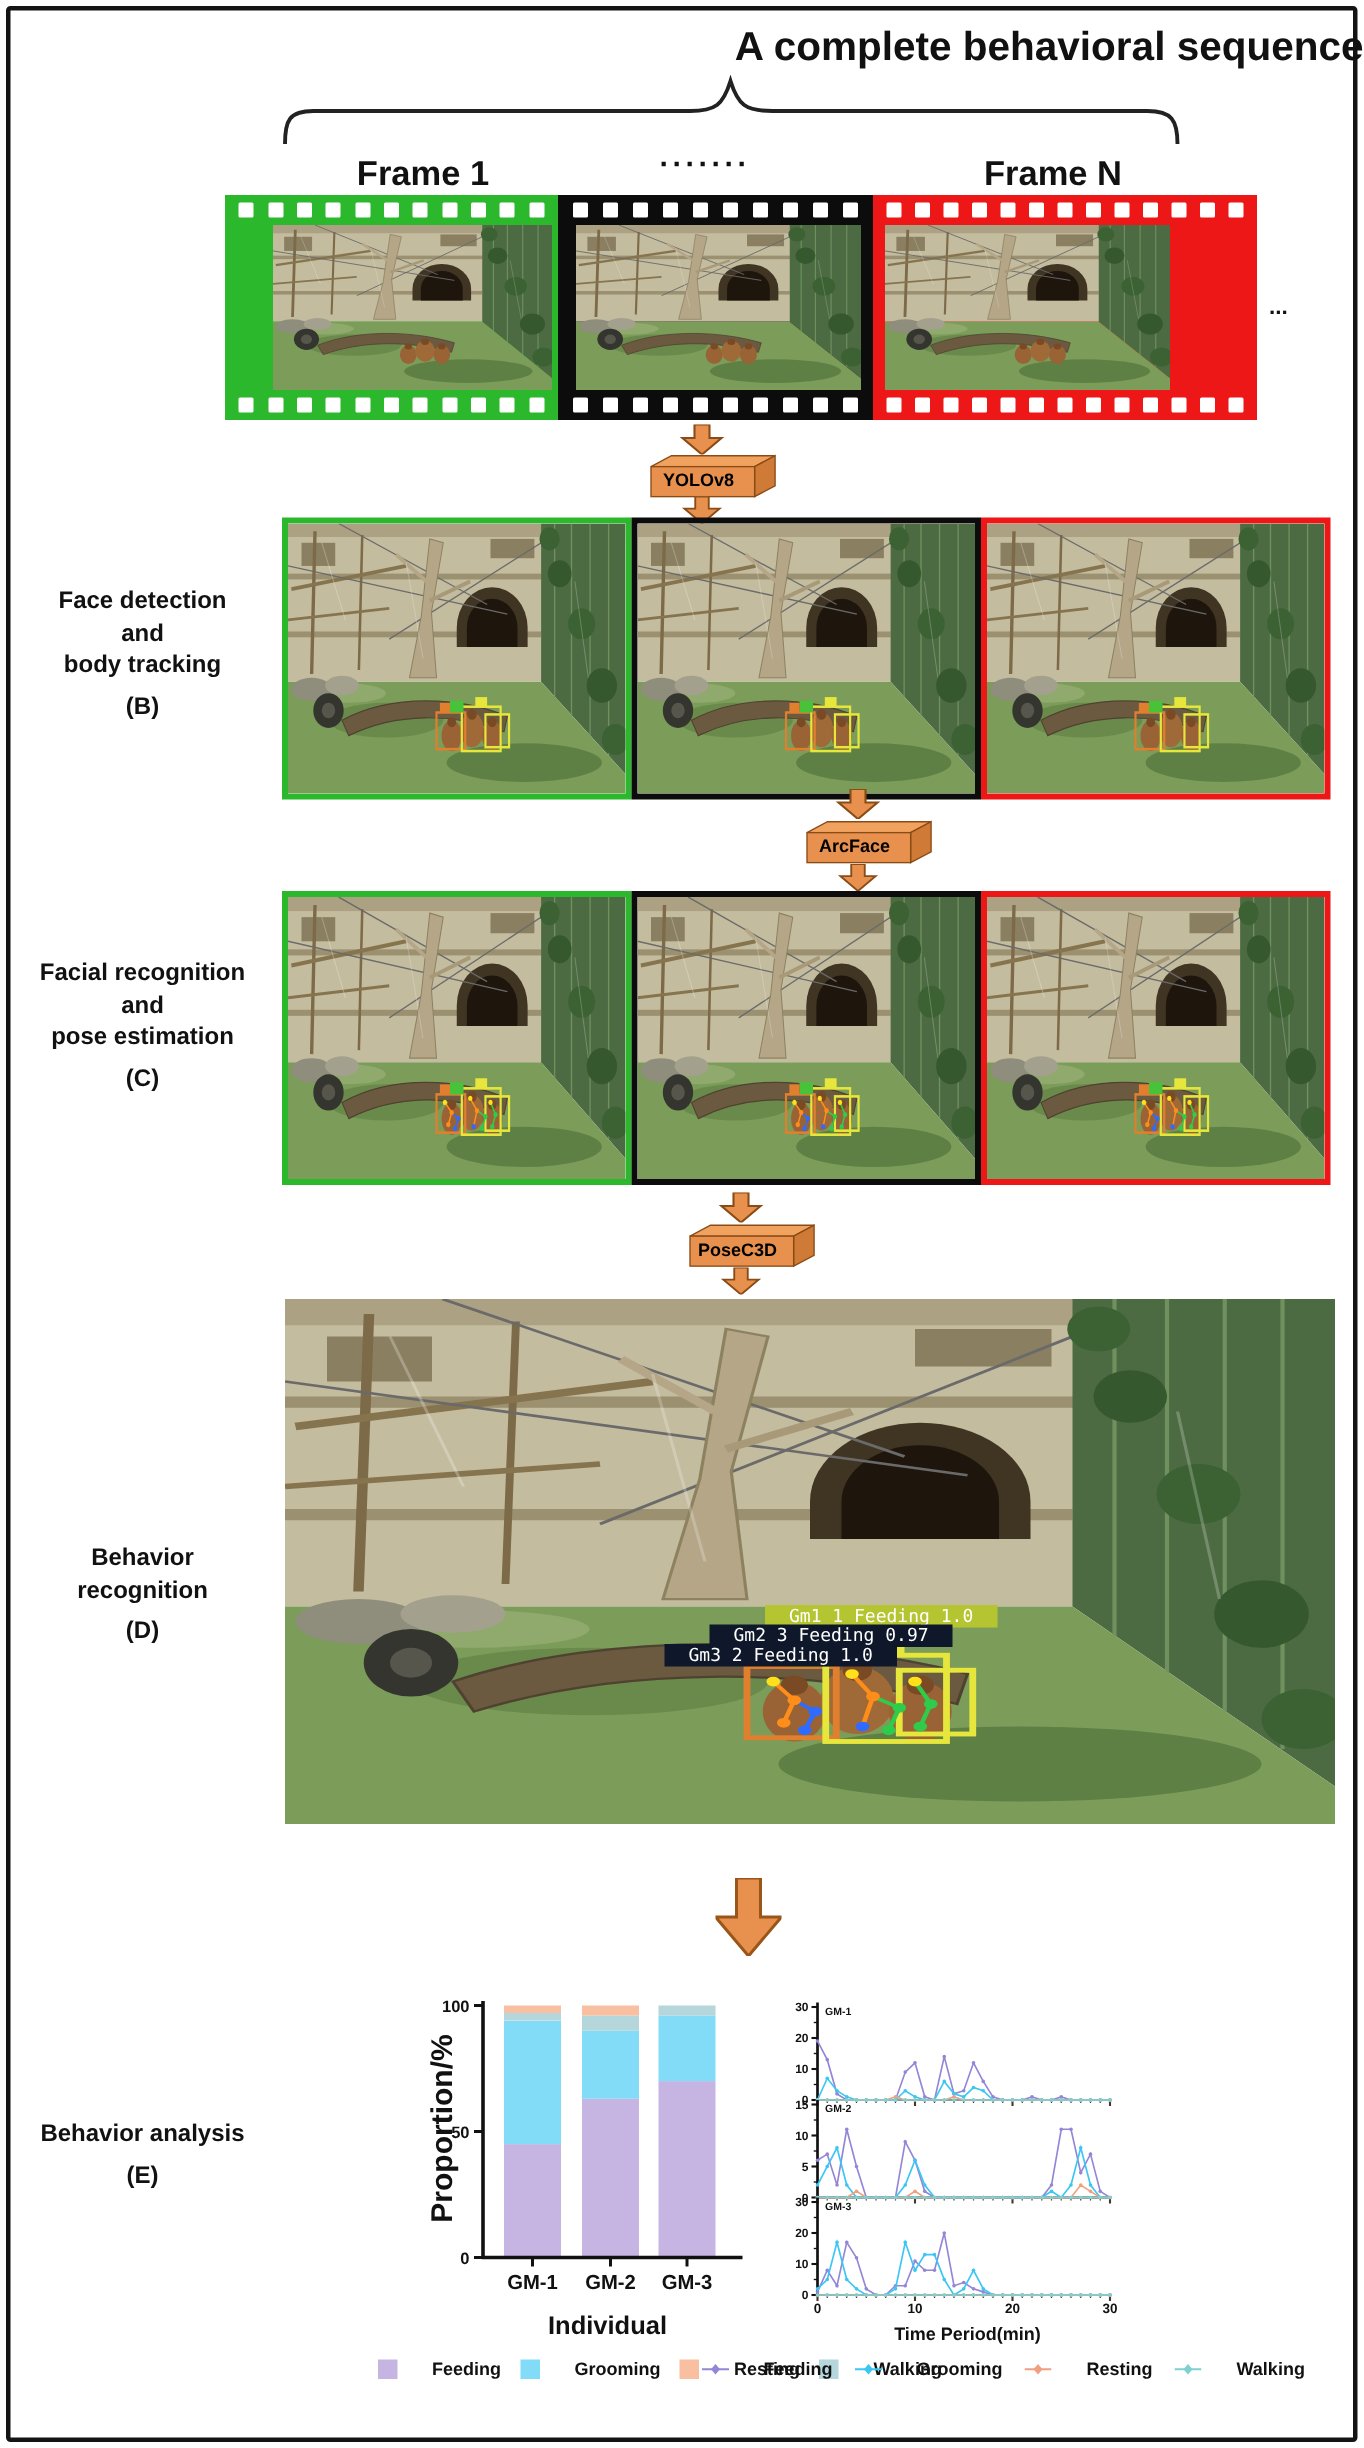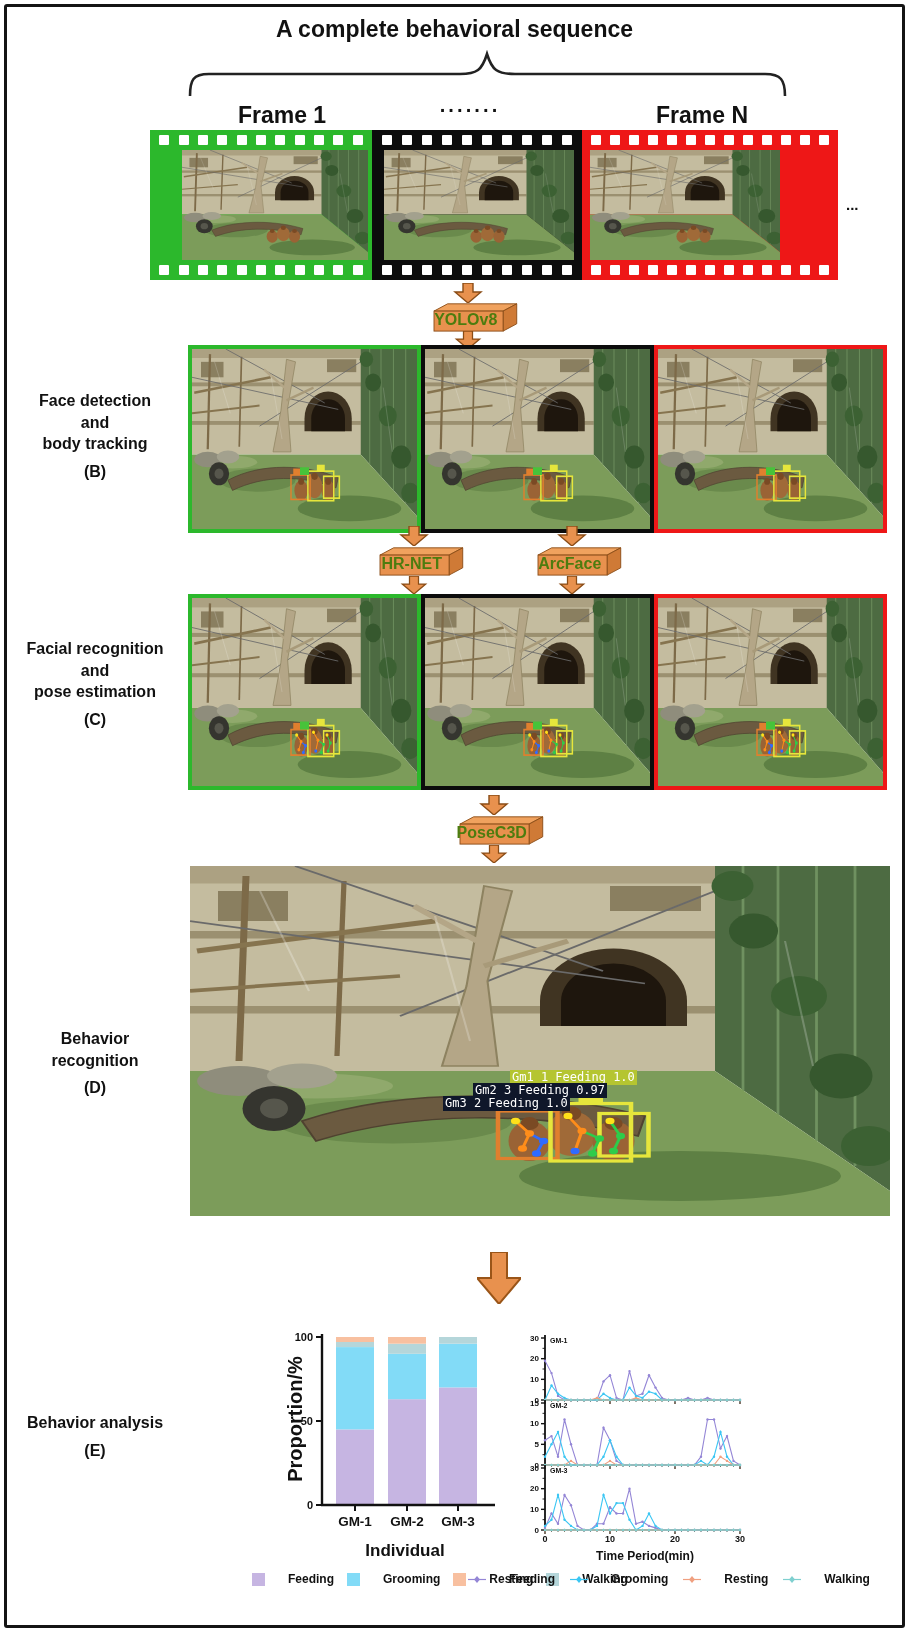--- a/index.html
+++ b/index.html
@@ -1,43 +1,43 @@
 <!DOCTYPE html>
 <html><head>
 <meta charset="utf-8">
 <style>
   html,body{margin:0;padding:0;background:#fff;}
   .canvas{position:relative;width:909px;height:1632px;background:#fff;overflow:hidden;
           font-family:"Liberation Sans",sans-serif;color:#111;}
   .frame-border{position:absolute;inset:4px;border:3px solid #141414;border-radius:3px;pointer-events:none;}
-  .title{position:absolute;left:0;top:16px;width:100%;text-align:center;font-size:23px;font-weight:bold;}
+  .title{position:absolute;left:0;top:16px;width:100%;text-align:right;font-size:27px;font-weight:bold;}
   .frame-label{position:absolute;width:160px;text-align:center;font-weight:bold;font-size:23px;top:102px;}
   .dots-label{font-size:20px;letter-spacing:2px;}
   
   .film-seg{position:absolute;top:130px;height:150px;}
   .sprockets{display:flex;align-items:center;justify-content:space-evenly;height:20px;}
   .hole{width:10px;height:10px;background:#fff;border-radius:1px;display:inline-block;}
   .film-mid{height:110px;display:flex;}
   .film-photo{flex:1;overflow:hidden;}
   .film-photo svg,.photo-frame svg,.big-photo svg{width:100%;height:100%;display:block;}
   .film-ellipsis{position:absolute;font-weight:bold;font-size:15px;}
   
   .stage{position:absolute;left:5px;width:180px;text-align:center;font-weight:bold;font-size:16px;line-height:1.35;}
   .stage .tag{margin-top:6px;}
   
   .photo-frame{position:absolute;width:233px;box-sizing:border-box;border:4px solid #000;overflow:hidden;}
   .big-photo{position:absolute;left:190px;top:866px;width:700px;height:350px;overflow:hidden;}
   .det-chip{position:absolute;font-family:"DejaVu Sans Mono",monospace;font-size:12px;line-height:15px;
-            color:#fff;padding:0 2px;white-space:nowrap;}
+            color:#fff;padding:0 16px;white-space:nowrap;}
   
   .proc{position:absolute;}
   .down-arrow{position:absolute;}
   .box3d{position:absolute;left:0;width:92px;height:30px;}
   .box-label{position:absolute;left:5%;top:28%;width:72%;height:66%;display:flex;align-items:center;
-             justify-content:center;font-weight:bold;font-size:16px;color:#4d7c0f;}
+             justify-content:center;font-weight:bold;font-size:12px;color:#000000;}
   
   .chart-svg{position:absolute;}
   #bar-svg text.tick{font:bold 11px "Liberation Sans",sans-serif;fill:#111;}
   #bar-svg text.cat{font:bold 13.5px "Liberation Sans",sans-serif;fill:#111;}
   #line-svg text.ltick{font:bold 8px "Liberation Sans",sans-serif;fill:#111;}
   #line-svg text.plabel{font:bold 7px "Liberation Sans",sans-serif;fill:#111;}
   #line-svg text.xtick{font:bold 9px "Liberation Sans",sans-serif;fill:#111;}
   .ylabel-rot{position:absolute;left:205px;top:1408px;width:180px;height:22px;text-align:center;
               font-weight:bold;font-size:20px;transform:rotate(-90deg);}
   .xlabel-bar{position:absolute;left:305px;top:1541px;width:200px;text-align:center;font-weight:bold;font-size:17px;}
@@ -526,36 +526,20 @@
       <rect x="103" y="95" width="23" height="23" stroke="#e6e63c"></rect>
       <rect x="117" y="99" width="14" height="17" stroke="#e6e63c"></rect>
           </g>
     <rect x="96" y="92" width="8" height="6" fill="#47c33a"></rect>
     <rect x="111" y="90" width="7" height="5" fill="#e6e63c"></rect>
     <rect x="90" y="93" width="6" height="5" fill="#e07f2e"></rect>
         </g>
       </svg>
     </div>
 
-  <div class="proc" style="left:374px;top:526px;width:92px;height:68px">
-    <svg class="down-arrow" style="left:24px;top:0" width="32" height="20" viewBox="0 0 32 20">
-      <path d="M11 0 h10 v9 h8 L16 20 L3 9 h8 z" fill="#e8914e" stroke="#8a4c16" stroke-width="1.4"></path>
-      </svg>
-    <div class="box3d" style="top:20px">
-      <svg width="92" height="30" viewBox="0 0 100 33">
-        <polygon points="6,10 82,10 97,2 21,2" fill="#f0a25e" stroke="#8a4c16"></polygon>
-        <polygon points="82,10 97,2 97,24 82,32" fill="#cf7a36" stroke="#8a4c16"></polygon>
-        <rect x="6" y="10" width="76" height="22" fill="#e8914e" stroke="#8a4c16"></rect>
-        </svg>
-      <div class="box-label">HR-NET</div>
-    </div>
-    <svg class="down-arrow" style="left:24px;top:50px" width="32" height="18" viewBox="0 0 32 20">
-      <path d="M11 0 h10 v9 h8 L16 20 L3 9 h8 z" fill="#e8914e" stroke="#8a4c16" stroke-width="1.4"></path>
-      </svg>
-  </div>
   <div class="proc" style="left:532px;top:526px;width:92px;height:68px">
     <svg class="down-arrow" style="left:24px;top:0" width="32" height="20" viewBox="0 0 32 20">
       <path d="M11 0 h10 v9 h8 L16 20 L3 9 h8 z" fill="#e8914e" stroke="#8a4c16" stroke-width="1.4"></path>
       </svg>
     <div class="box3d" style="top:20px">
       <svg width="92" height="30" viewBox="0 0 100 33">
         <polygon points="6,10 82,10 97,2 21,2" fill="#f0a25e" stroke="#8a4c16"></polygon>
         <polygon points="82,10 97,2 97,24 82,32" fill="#cf7a36" stroke="#8a4c16"></polygon>
         <rect x="6" y="10" width="76" height="22" fill="#e8914e" stroke="#8a4c16"></rect>
         </svg>

